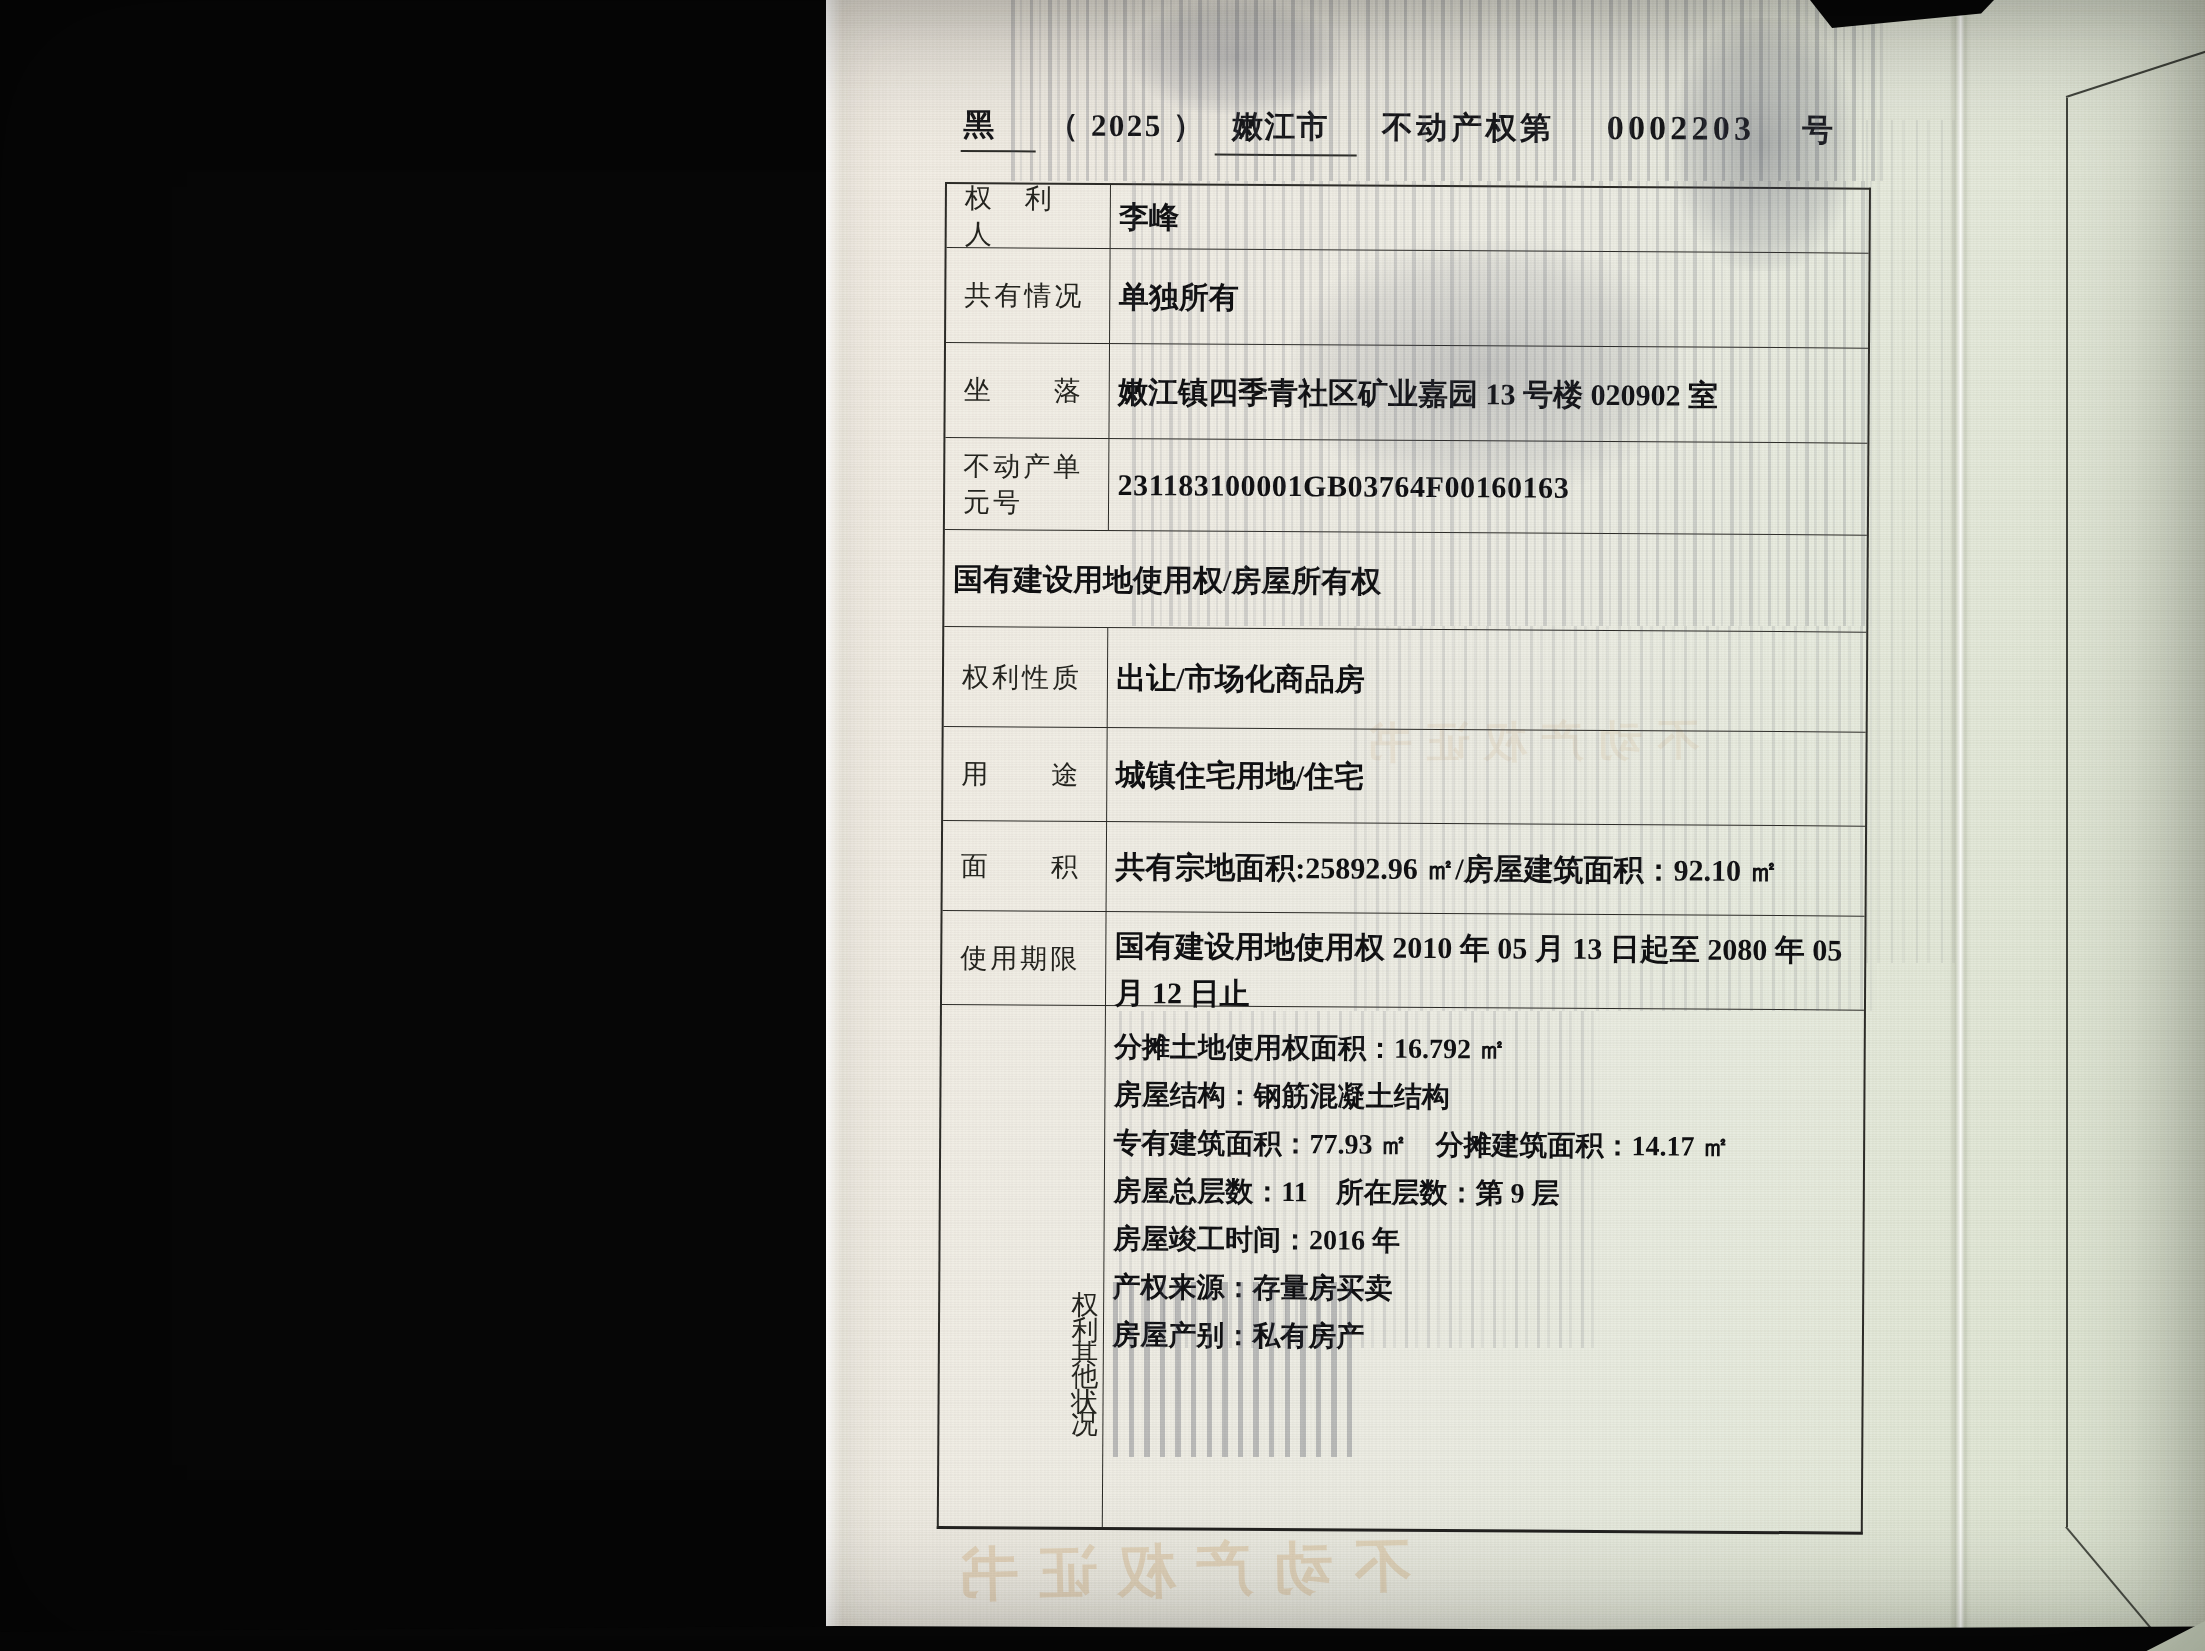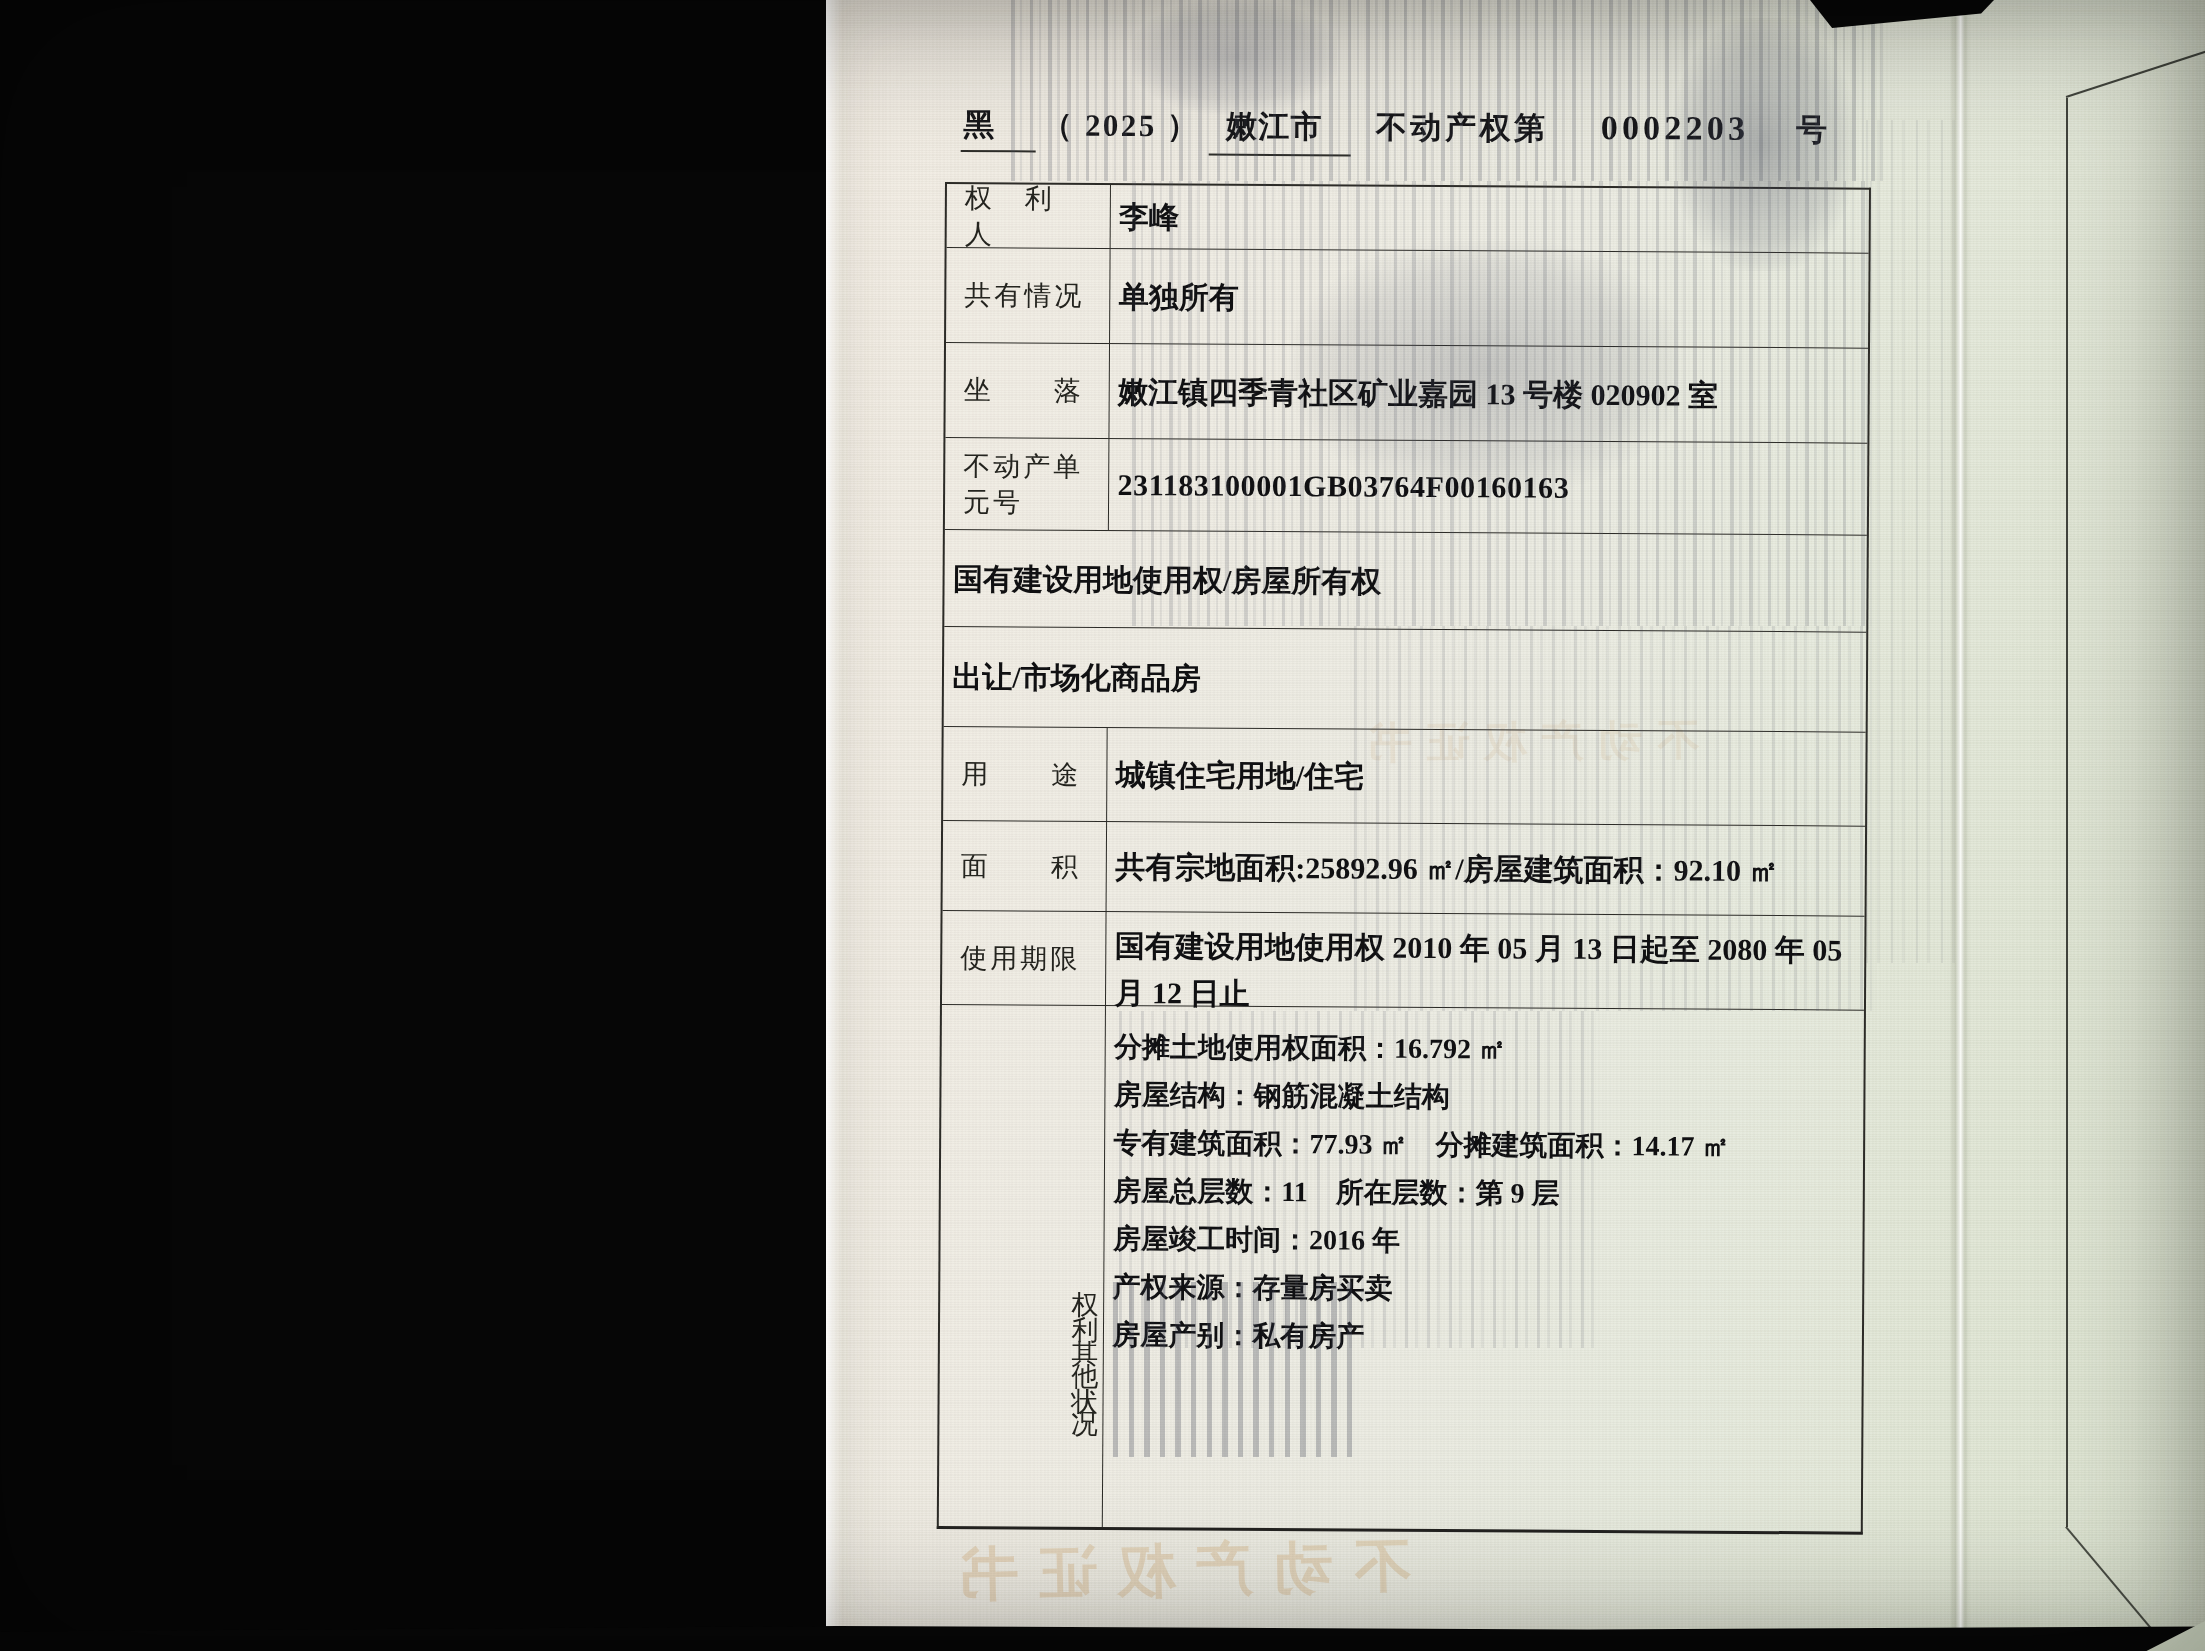--- a/index.html
+++ b/index.html
@@ -39,21 +39,21 @@
   .black-topwedge{position:absolute;left:1810px;top:0;width:184px;height:28px;background:#070707;
     clip-path:polygon(0 0,100% 0,93% 48%,12% 100%);}
   
   .cert-header{
     position:absolute;left:961px;top:104px;width:915px;height:58px;
     display:flex;align-items:baseline;white-space:nowrap;
     font-size:31px;font-weight:700;color:#17171a;
     transform:rotate(.35deg);transform-origin:left top;letter-spacing:1.2px;
   }
   .u1{border-bottom:2.4px solid #2e2e2a;padding:0 40px 3.6px 2.4px;}
-  .paren{margin-left:6px;letter-spacing:2.4px;}
+  .paren{margin-left:12px;letter-spacing:2.4px;}
   .u2{border-bottom:2.4px solid #2e2e2a;padding:0 28px 6px 17px;margin-left:9px;}
   .doc-type{margin-left:25px;letter-spacing:3.6px;}
   .serial{margin-left:52px;font-size:34px;letter-spacing:4.2px;}
   .suffix{margin-left:47px;}
   
   .cert-table{
     position:absolute;left:945px;top:182px;width:922px;
     border:2.4px solid #2c2b27;border-bottom:3.6px solid #232220;
     transform:rotate(.35deg);transform-origin:left top;
     background:rgba(255,255,255,.06);
@@ -130,20 +130,21 @@
     <div class="val">嫩江镇四季青社区矿业嘉园 13 号楼 020902 室</div>
   </div>
   <div class="row" style="height:91px">
     <div class="lab">不动产单元号</div>
     <div class="val mono">231183100001GB03764F00160163</div>
   </div>
   <div class="row" style="height:96px">
     <div class="val">国有建设用地使用权/房屋所有权</div>
   </div>
   <div class="row" style="height:99px">
+    <div class="lab">权利性质</div>
     <div class="val">出让/市场化商品房</div>
   </div>
   <div class="row" style="height:93px">
     <div class="lab">用　　途</div>
     <div class="val">城镇住宅用地/住宅</div>
   </div>
   <div class="row" style="height:89px">
     <div class="lab">面　　积</div>
     <div class="val">共有宗地面积:25892.96 ㎡/房屋建筑面积：92.10 ㎡</div>
   </div>

